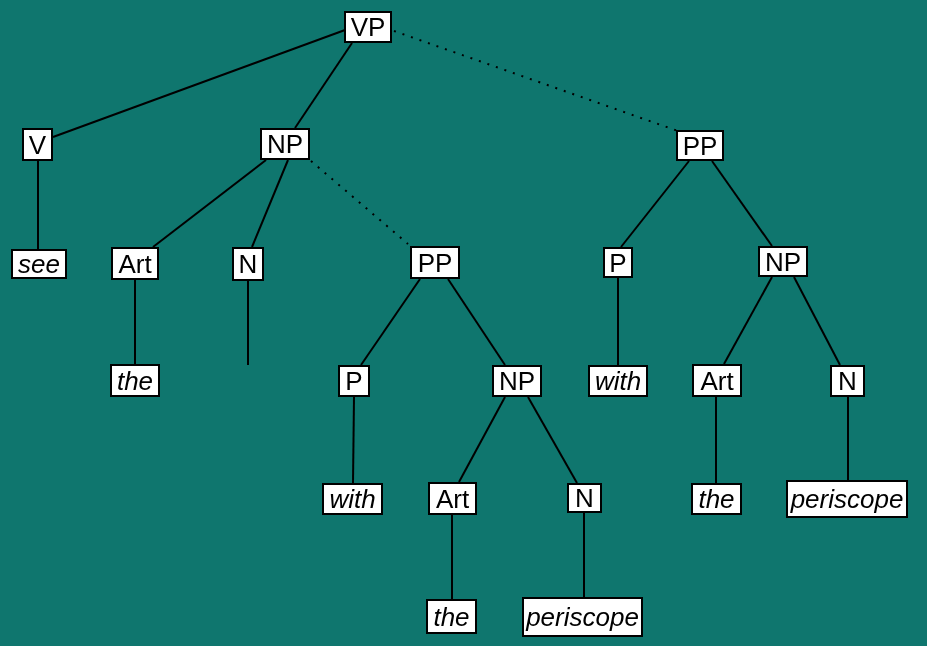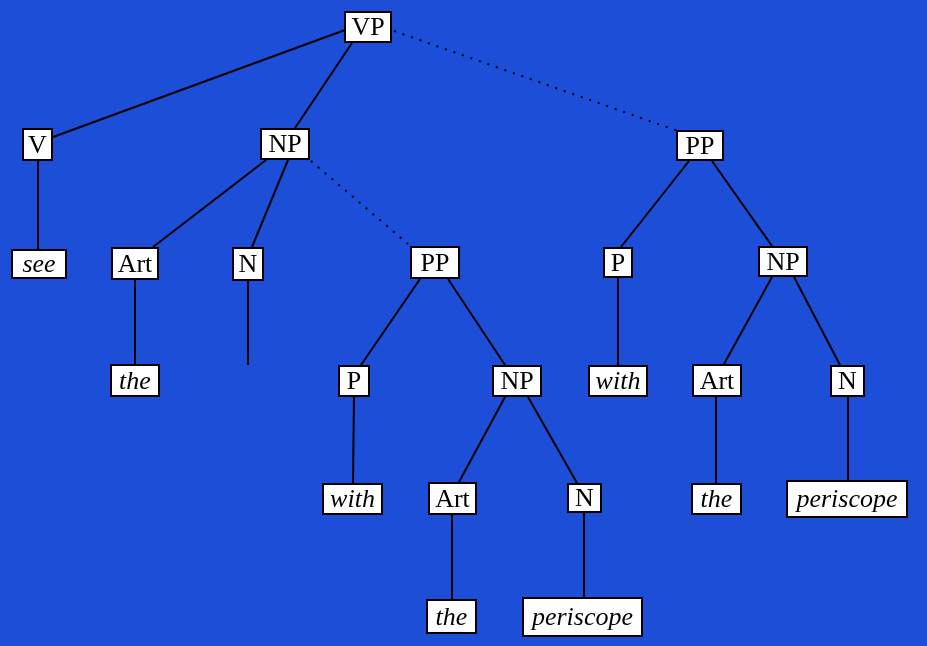--- a/index.html
+++ b/index.html
@@ -4,22 +4,22 @@
 <style>
   html, body {
     margin: 0;
     padding: 0;
     background: #ffffff;
   }
   .stage {
     position: relative;
     width: 927px;
     height: 646px;
-    background: #1d4ed8;
-    font-family: Liberation Serif, serif;
+    background: #0f766e;
+    font-family: Liberation Sans, sans-serif;
     overflow: hidden;
   }
   .edges {
     position: absolute;
     left: 0;
     top: 0;
     width: 927px;
     height: 646px;
   }
   .edge {

